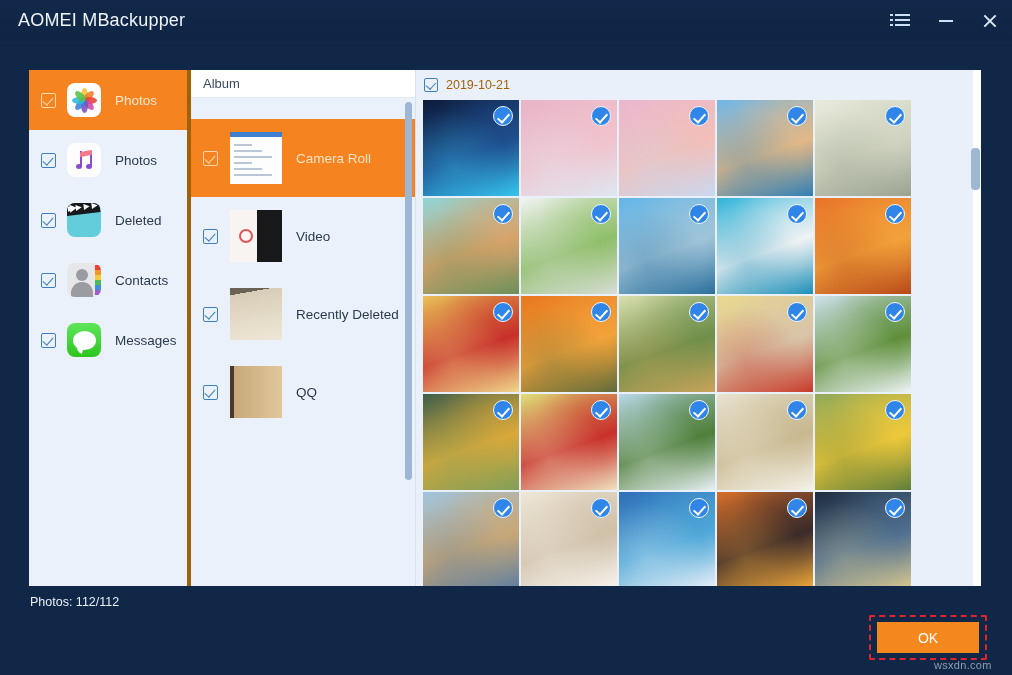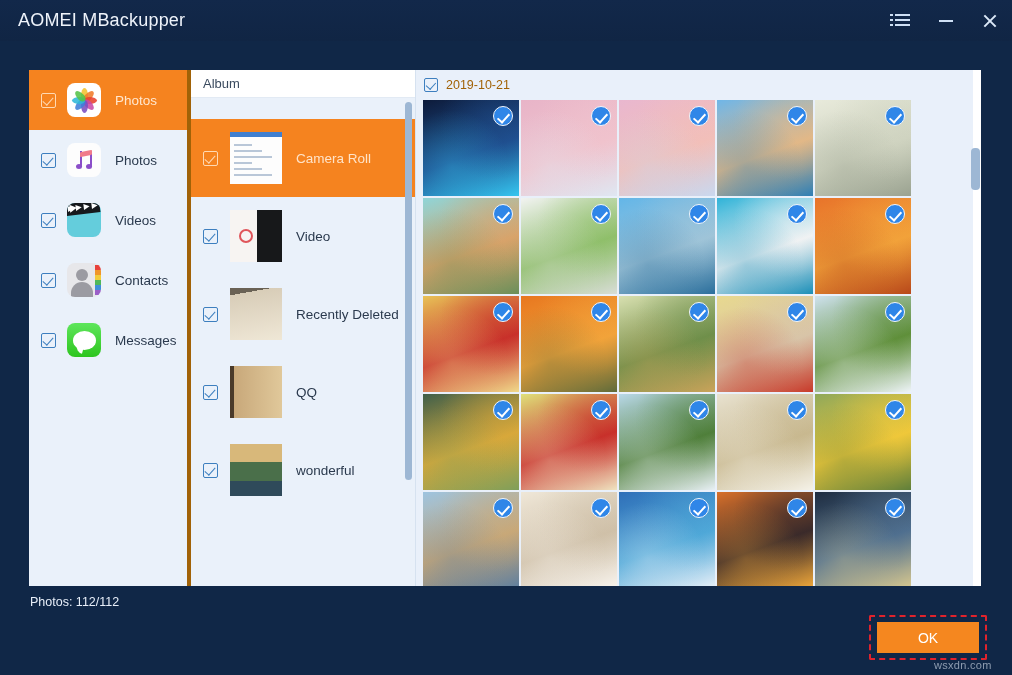--- a/index.html
+++ b/index.html
@@ -270,21 +270,21 @@
       <div class="side-item">
         <div class="cb"></div>
         <div class="app-icon ic-videos">
           <div class="top">
             <i style="left: 2px;"></i>
             <i style="left: 10px;"></i>
             <i style="left: 18px;"></i>
             <i style="left: 26px;"></i>
           </div>
         </div>
-        <span class="side-label">Videos</span>
+        <span class="side-label">Deleted</span>
       </div>
       <div class="side-item">
         <div class="cb"></div>
         <div class="app-icon ic-contacts">
           <div class="head"></div>
           <div class="body"></div>
           <div class="tabs">
             <u style="background: rgb(232, 65, 58);"></u>
             <u style="background: rgb(240, 150, 42);"></u>
             <u style="background: rgb(242, 204, 58);"></u>
@@ -329,25 +329,20 @@
         <div class="album-item">
           <div class="cb"></div>
           <div class="thumb" style="background: linear-gradient(170deg, rgb(106, 98, 85) 0px, rgb(106, 98, 85) 12%, rgb(216, 205, 184) 12%, rgb(239, 231, 214) 100%);"></div>
           <span class="album-label">Recently Deleted</span>
         </div>
         <div class="album-item">
           <div class="cb"></div>
           <div class="thumb" style="background: linear-gradient(90deg, rgb(74, 58, 42) 0px, rgb(74, 58, 42) 8%, rgb(200, 168, 122) 8%, rgb(224, 200, 154) 100%);"></div>
           <span class="album-label">QQ</span>
         </div>
-        <div class="album-item">
-          <div class="cb"></div>
-          <div class="thumb" style="background: linear-gradient(rgb(216, 184, 122) 0px, rgb(216, 184, 122) 35%, rgb(74, 111, 74) 35%, rgb(74, 111, 74) 72%, rgb(47, 74, 90) 72%, rgb(47, 74, 90) 100%);"></div>
-          <span class="album-label">wonderful</span>
-        </div>
       </div>
     <div class="album-scroll"></div>
   </div>
 
   <div class="gridwrap">
     <div class="grid-inner">
       <div class="date-row">
         <div class="cb"></div>
         <div class="date-label">2019-10-21</div>
       </div>

